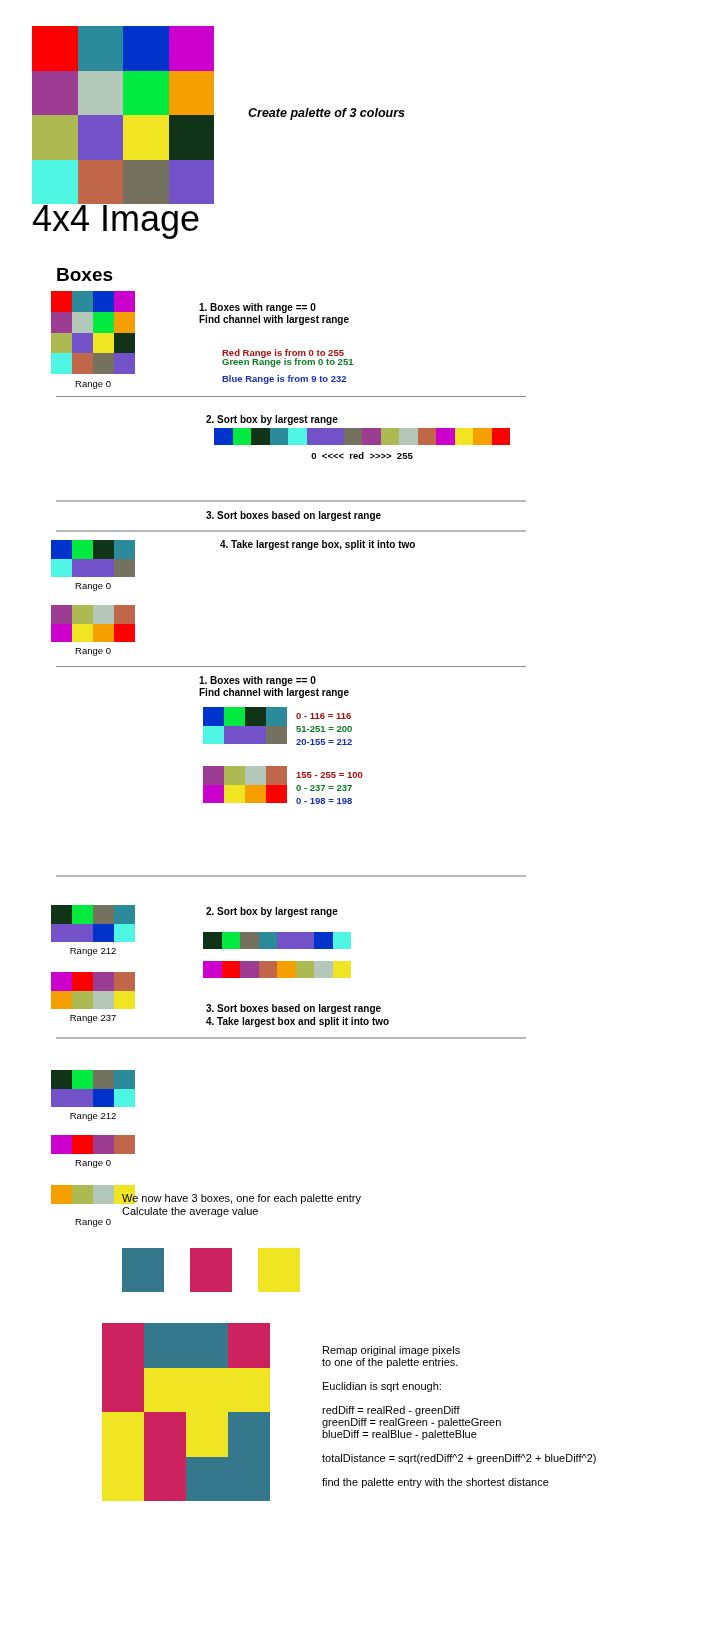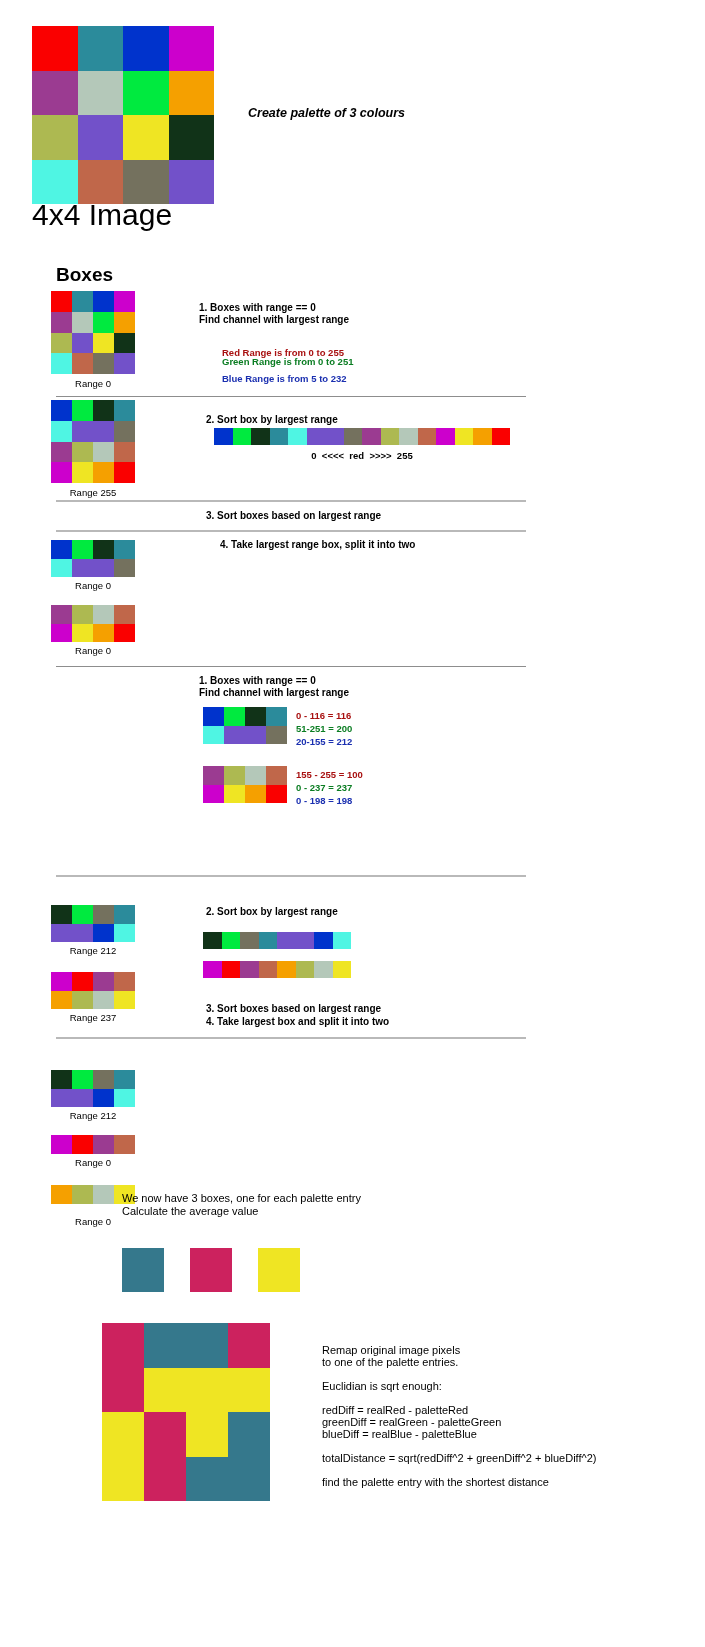--- a/index.html
+++ b/index.html
@@ -18,21 +18,21 @@
   .abs { position: absolute; }
 
   
   .grid { display: grid; gap: 0; line-height: 0; font-size: 0; }
   .cell { width: 100%; height: 100%; }
   .strip { display: flex; line-height: 0; font-size: 0; }
   .strip > div { height: 100%; }
 
   
   .title-xl {
-    font-size: 30px;
+    font-size: 36px;
     font-weight: 400;
     color: #000;
     letter-spacing: 0px;
     white-space: nowrap;
   }
   .title-lg {
     font-size: 19px;
     font-weight: 700;
     color: #000;
     white-space: nowrap;
@@ -132,45 +132,24 @@
         <div class="cell" style="background: rgb(114, 81, 201);"></div>
       </div>
     <div class="caption" style="width:84px; margin-top:4px;">Range 0</div>
   </div>
 
   <div class="abs step" style="left:199px; top:302px;">1. Boxes with range == 0</div>
   <div class="abs step" style="left:199px; top:314px;">Find channel with largest range</div>
 
   <div class="abs rng-red" style="left:222px; top:336px;margin-top:10px;">Red Range is from 0 to 255</div>
   <div class="abs rng-green" style="left:222px; top:355px;">Green Range is from 0 to 251</div>
-  <div class="abs rng-blue" style="left:222px; top:372px;">Blue Range is from 5 to 232</div>
+  <div class="abs rng-blue" style="left:222px; top:372px;">Blue Range is from 9 to 232</div>
 
   <div class="abs hr-dark" style="left:56px; top:396px; width:470px;"></div>
 
-  <div class="abs" style="left:51px; top:400px;">
-    <div class="grid" id="r1-box-b" style="width:84px; height:83px; grid-template-columns:repeat(4,1fr); grid-template-rows:repeat(4,1fr);">
-        <div class="cell" style="background: rgb(0, 51, 204);"></div>
-        <div class="cell" style="background: rgb(0, 234, 63);"></div>
-        <div class="cell" style="background: rgb(17, 51, 24);"></div>
-        <div class="cell" style="background: rgb(43, 139, 155);"></div>
-        <div class="cell" style="background: rgb(79, 245, 227);"></div>
-        <div class="cell" style="background: rgb(114, 81, 201);"></div>
-        <div class="cell" style="background: rgb(114, 81, 201);"></div>
-        <div class="cell" style="background: rgb(116, 113, 94);"></div>
-        <div class="cell" style="background: rgb(155, 59, 145);"></div>
-        <div class="cell" style="background: rgb(173, 185, 81);"></div>
-        <div class="cell" style="background: rgb(180, 200, 185);"></div>
-        <div class="cell" style="background: rgb(192, 103, 74);"></div>
-        <div class="cell" style="background: rgb(204, 0, 204);"></div>
-        <div class="cell" style="background: rgb(239, 229, 35);"></div>
-        <div class="cell" style="background: rgb(245, 160, 0);"></div>
-        <div class="cell" style="background: rgb(250, 0, 0);"></div>
-      </div>
-    <div class="caption" style="width:84px; margin-top:4px;">Range 255</div>
-  </div>
 
   <div class="abs step" style="left:206px; top:414px;">2. Sort box by largest range</div>
 
   <div class="abs strip" id="r1-strip" style="left:214px; top:428px; width:296px; height:17px;">
       <div style="background: rgb(0, 51, 204); flex: 1 1 0px; height: 100%;"></div>
       <div style="background: rgb(0, 234, 63); flex: 1 1 0px; height: 100%;"></div>
       <div style="background: rgb(17, 51, 24); flex: 1 1 0px; height: 100%;"></div>
       <div style="background: rgb(43, 139, 155); flex: 1 1 0px; height: 100%;"></div>
       <div style="background: rgb(79, 245, 227); flex: 1 1 0px; height: 100%;"></div>
       <div style="background: rgb(114, 81, 201); flex: 1 1 0px; height: 100%;"></div>
@@ -379,21 +358,21 @@
       <div class="cell" style="background: rgb(53, 120, 140);"></div>
       <div class="cell" style="background: rgb(53, 120, 140);"></div>
     </div>
 
   <div class="abs" id="remap-text" style="left:322px; top:1344px; width:360px;">
       <div class="body-txt">Remap original image pixels</div>
       <div class="body-txt">to one of the palette entries.</div>
       <div class="body-txt" style="height: 12px;">&nbsp;</div>
       <div class="body-txt">Euclidian is sqrt enough:</div>
       <div class="body-txt" style="height: 12px;">&nbsp;</div>
-      <div class="body-txt">redDiff = realRed - paletteRed</div>
+      <div class="body-txt">redDiff = realRed - greenDiff</div>
       <div class="body-txt">greenDiff = realGreen - paletteGreen</div>
       <div class="body-txt">blueDiff = realBlue - paletteBlue</div>
       <div class="body-txt" style="height: 12px;">&nbsp;</div>
       <div class="body-txt">totalDistance = sqrt(redDiff^2 + greenDiff^2 + blueDiff^2)</div>
       <div class="body-txt" style="height: 12px;">&nbsp;</div>
       <div class="body-txt">find the palette entry with the shortest distance</div>
     </div>
 
 </div>
 

